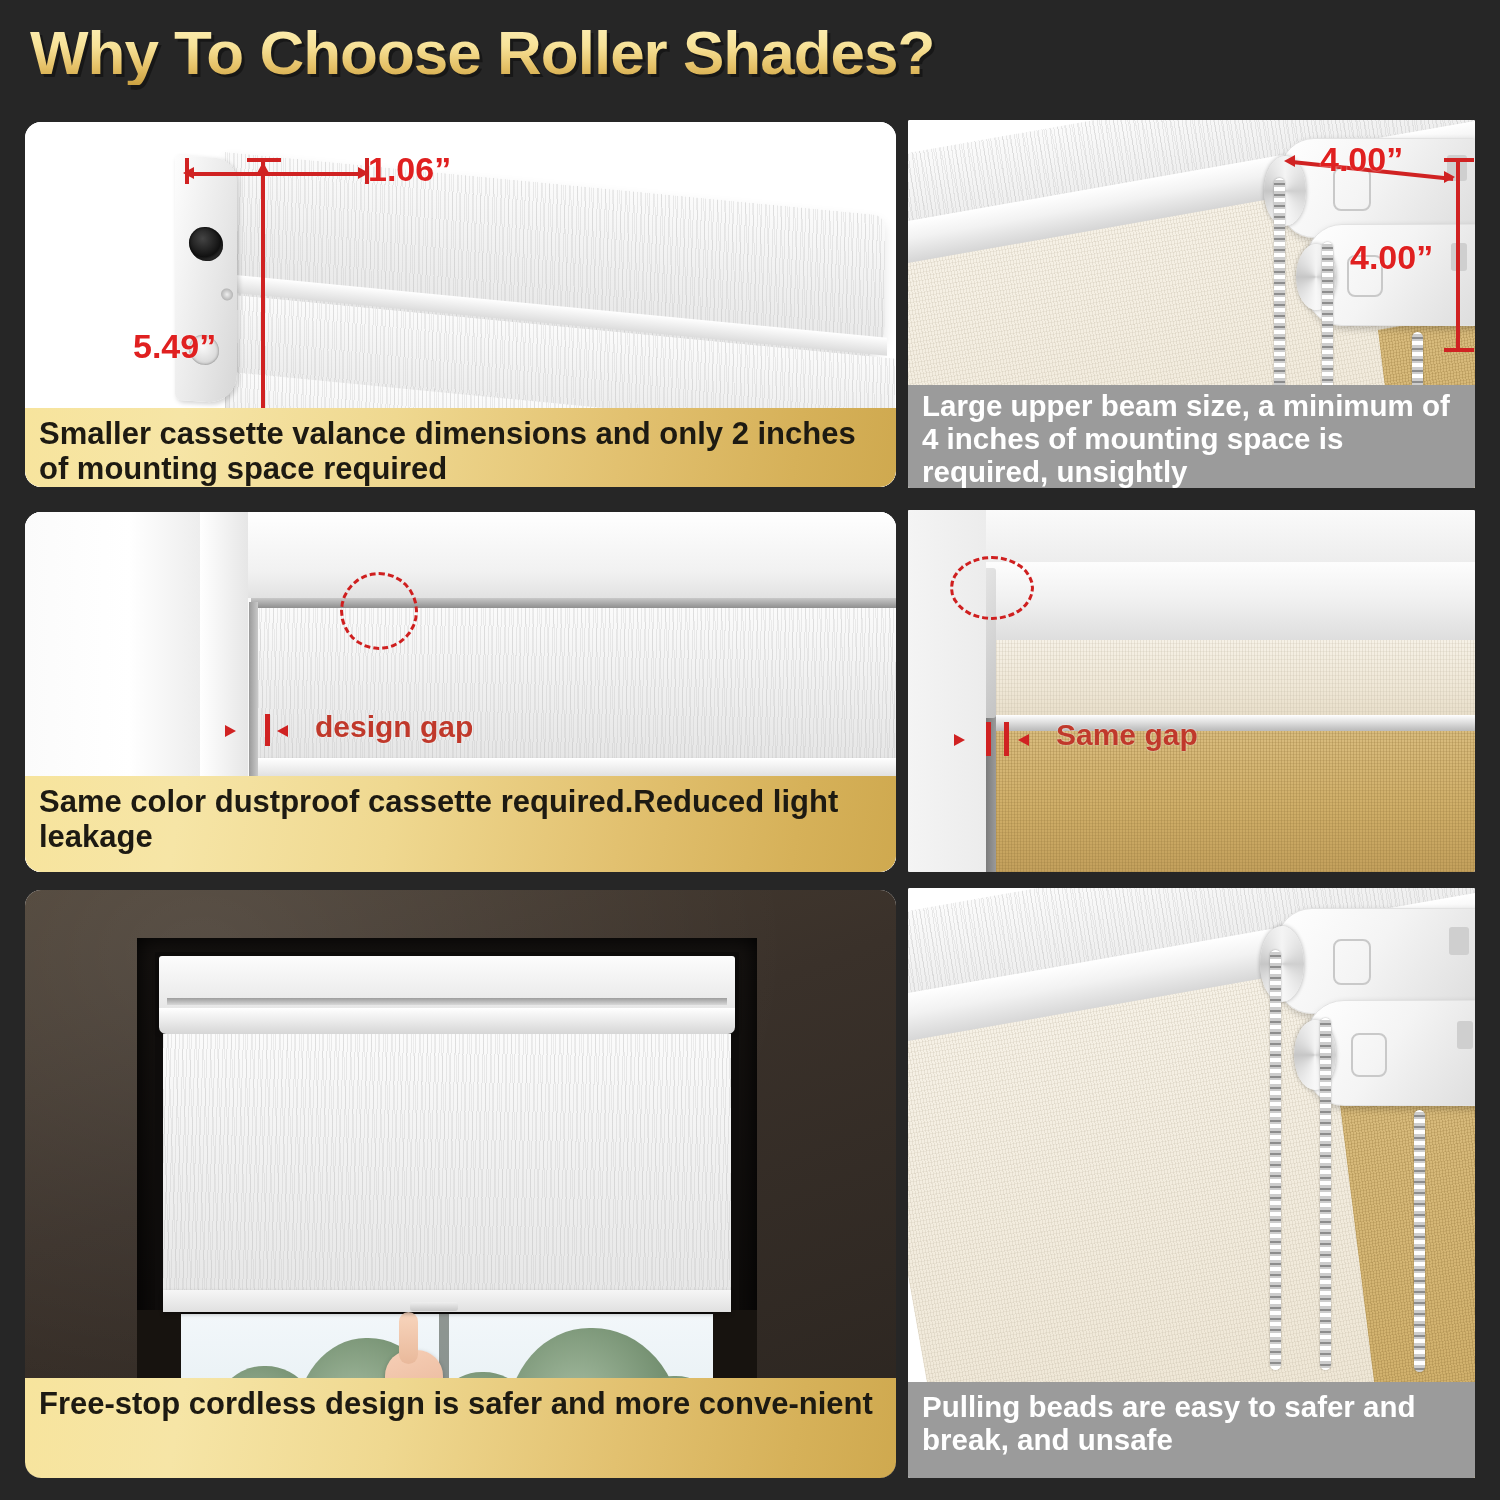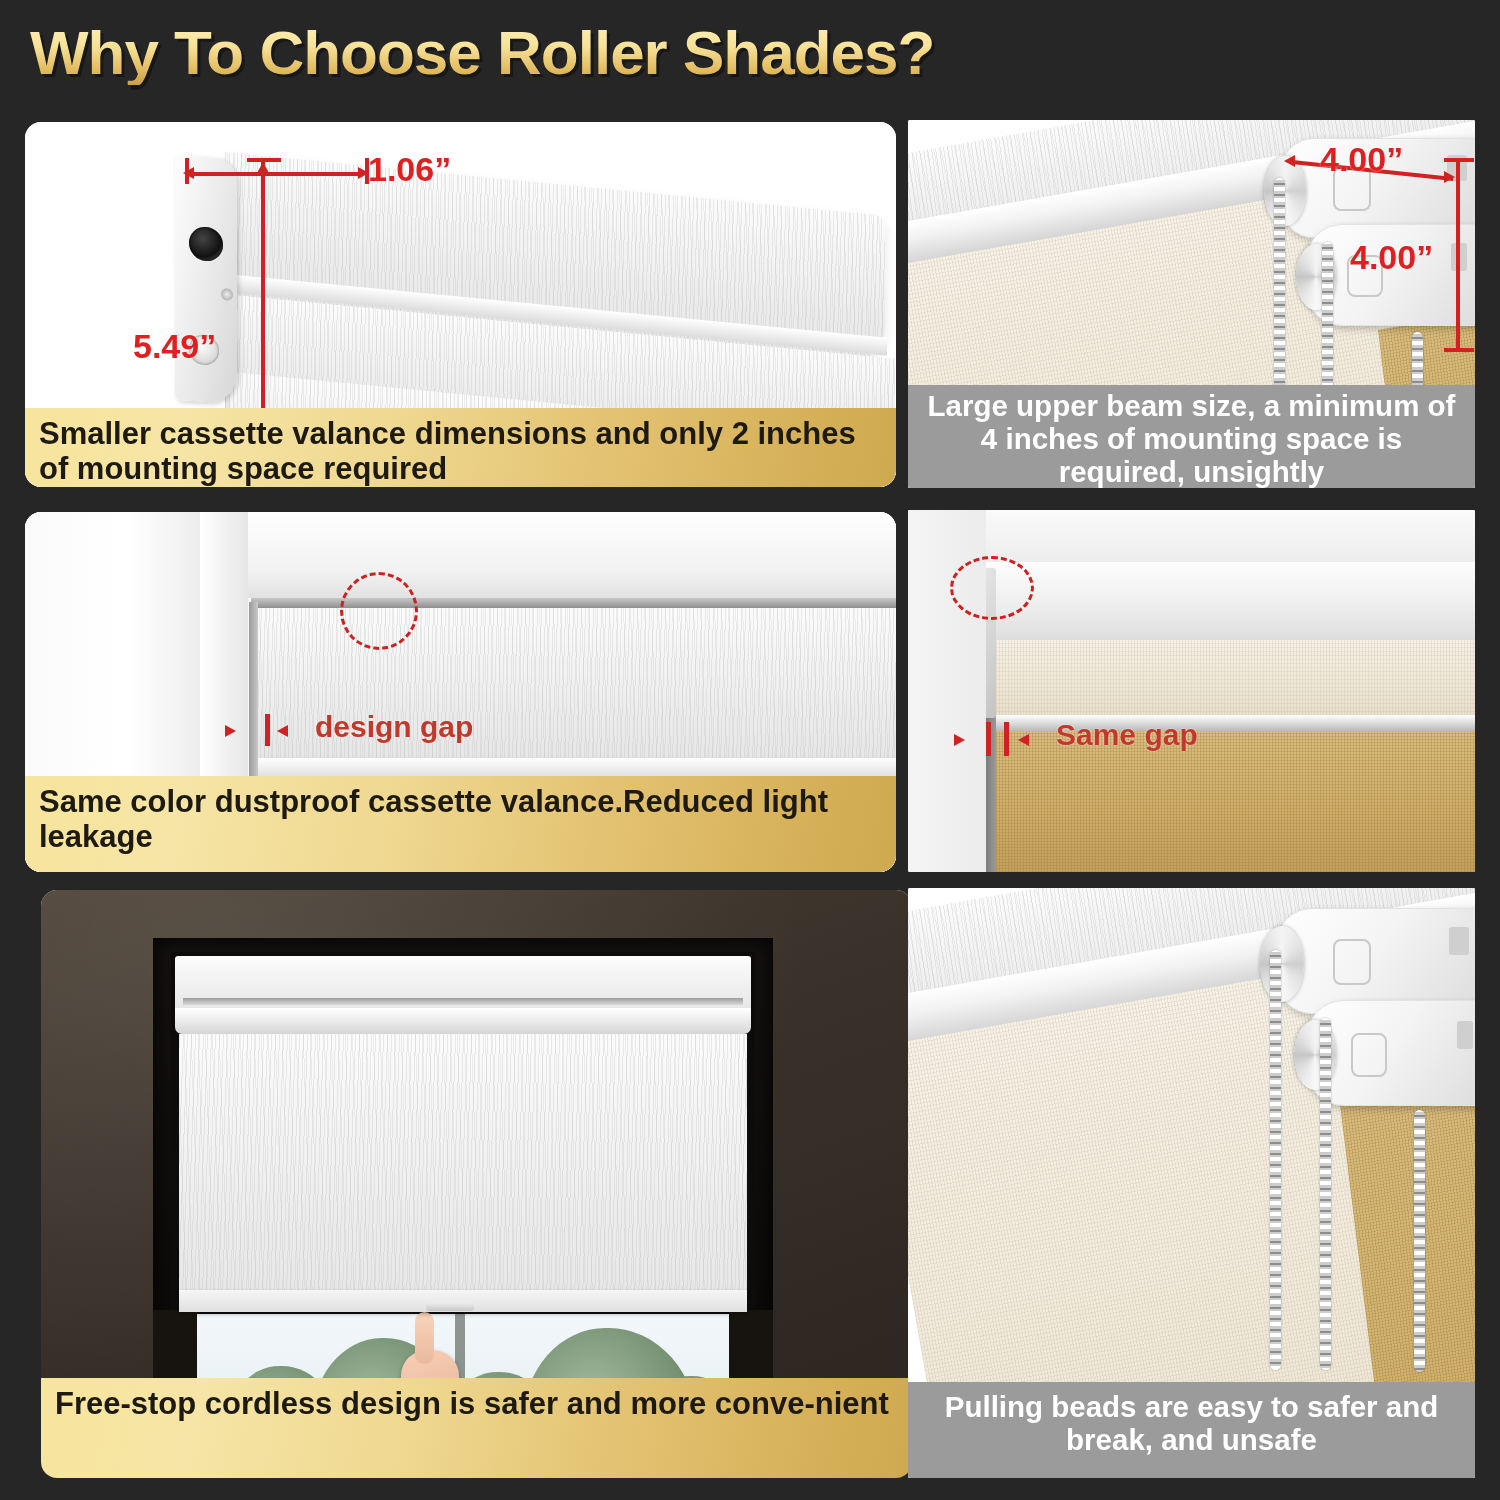--- a/index.html
+++ b/index.html
@@ -31,21 +31,21 @@
   #title-shadow{
     position:absolute;
     left:33px; top:23px;
     font-size:62px;font-weight:bold;letter-spacing:-1px;line-height:1.05;
     color:#0c0c0c;opacity:.55;white-space:nowrap;
   }
 
   
   .panel{position:absolute;overflow:hidden;background:#fff;}
   .panel.left{border-radius:16px;}
-  .panel.right{border-radius:2px;text-align:center;}
+  .panel.right{border-radius:2px;}
 
   
   .photo{position:absolute;inset:0;overflow:hidden;}
 
   
   .caption{
     position:absolute;left:0;right:0;bottom:0;
     box-sizing:border-box;
     padding:6px 14px 8px 14px;
     font-weight:bold;
@@ -59,21 +59,21 @@
   .caption.gray{
     background:#9b9b9b;
     color:#ffffff;
   }
 
   
   #p1{left:25px;  top:122px;  width:871px; height:365px;}
   #p2{left:908px; top:120px;  width:567px; height:368px;}
   #p3{left:25px;  top:512px;  width:871px; height:360px;}
   #p4{left:908px; top:510px;  width:567px; height:362px;}
-  #p5{left:41px;  top:890px;  width:871px; height:588px;}
+  #p5{left:25px;  top:890px;  width:871px; height:588px;}
   #p6{left:908px; top:888px;  width:567px; height:590px;}
 
   #p1 .caption{height:79px;font-size:31px;padding-top:9px;}
   #p2 .caption{height:103px;font-size:29.5px;padding-top:4px;}
   #p3 .caption{height:96px;font-size:31px;padding-top:9px;}
   #p4 .caption{height:88px;font-size:29.5px;padding-top:8px;}
   #p5 .caption{height:100px;font-size:31px;padding-top:9px;}
   #p6 .caption{height:96px;font-size:29.5px;padding-top:8px;}
 
   
@@ -345,21 +345,21 @@
     <div class="jamb"></div>
     <div class="jamb2"></div>
 
     <div class="dashcircle" style="left:315px;top:60px;width:72px;height:72px;"></div>
 
     <div class="arrow-r" style="left:200px;top:213px;"></div>
     <div class="dimline" style="left:240px;top:202px;width:5px;height:32px;"></div>
     <div class="arrow-l" style="left:252px;top:213px;"></div>
     <div class="dimtxt dim-md" style="left:290px;top:198px;color:#c0392b;">design gap</div>
   </div>
-  <div class="caption gold">Same color dustproof cassette valance.Reduced light leakage</div>
+  <div class="caption gold">Same color dustproof cassette required.Reduced light leakage</div>
 </div>
 
 <div class="panel right" id="p4">
   <div class="photo">
     <div class="bg"></div>
     <div class="headboard"></div>
     <div class="tube"></div>
     <div class="cream fab-cream"></div>
     <div class="metal"></div>
     <div class="tan fab-tan"></div>

